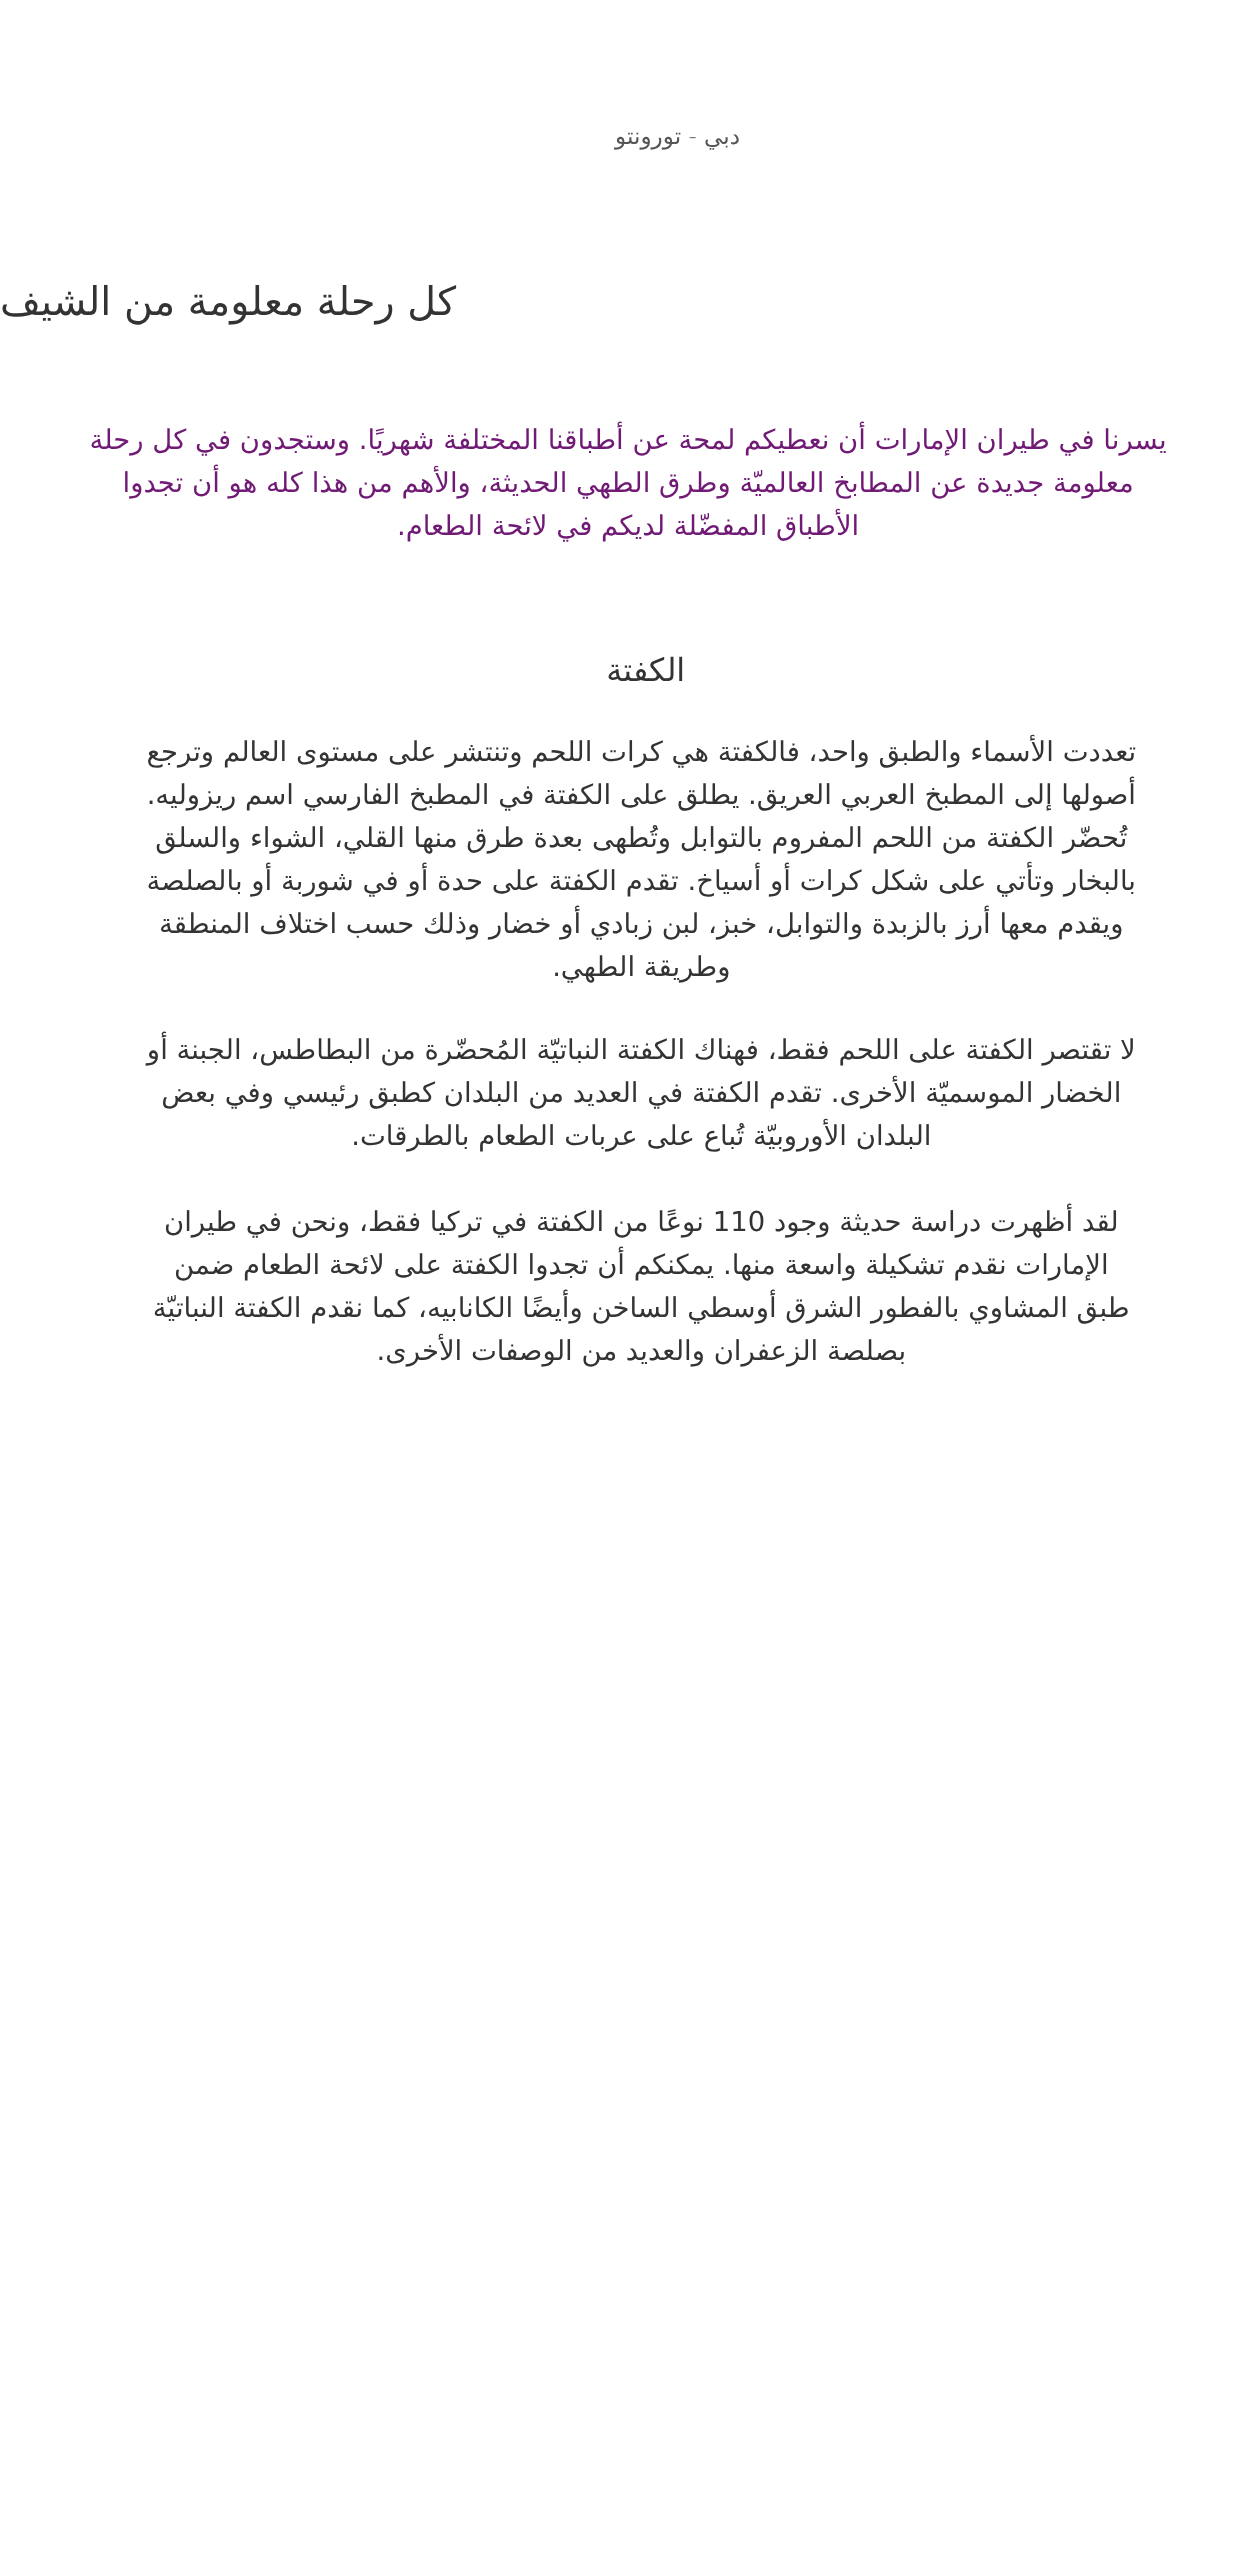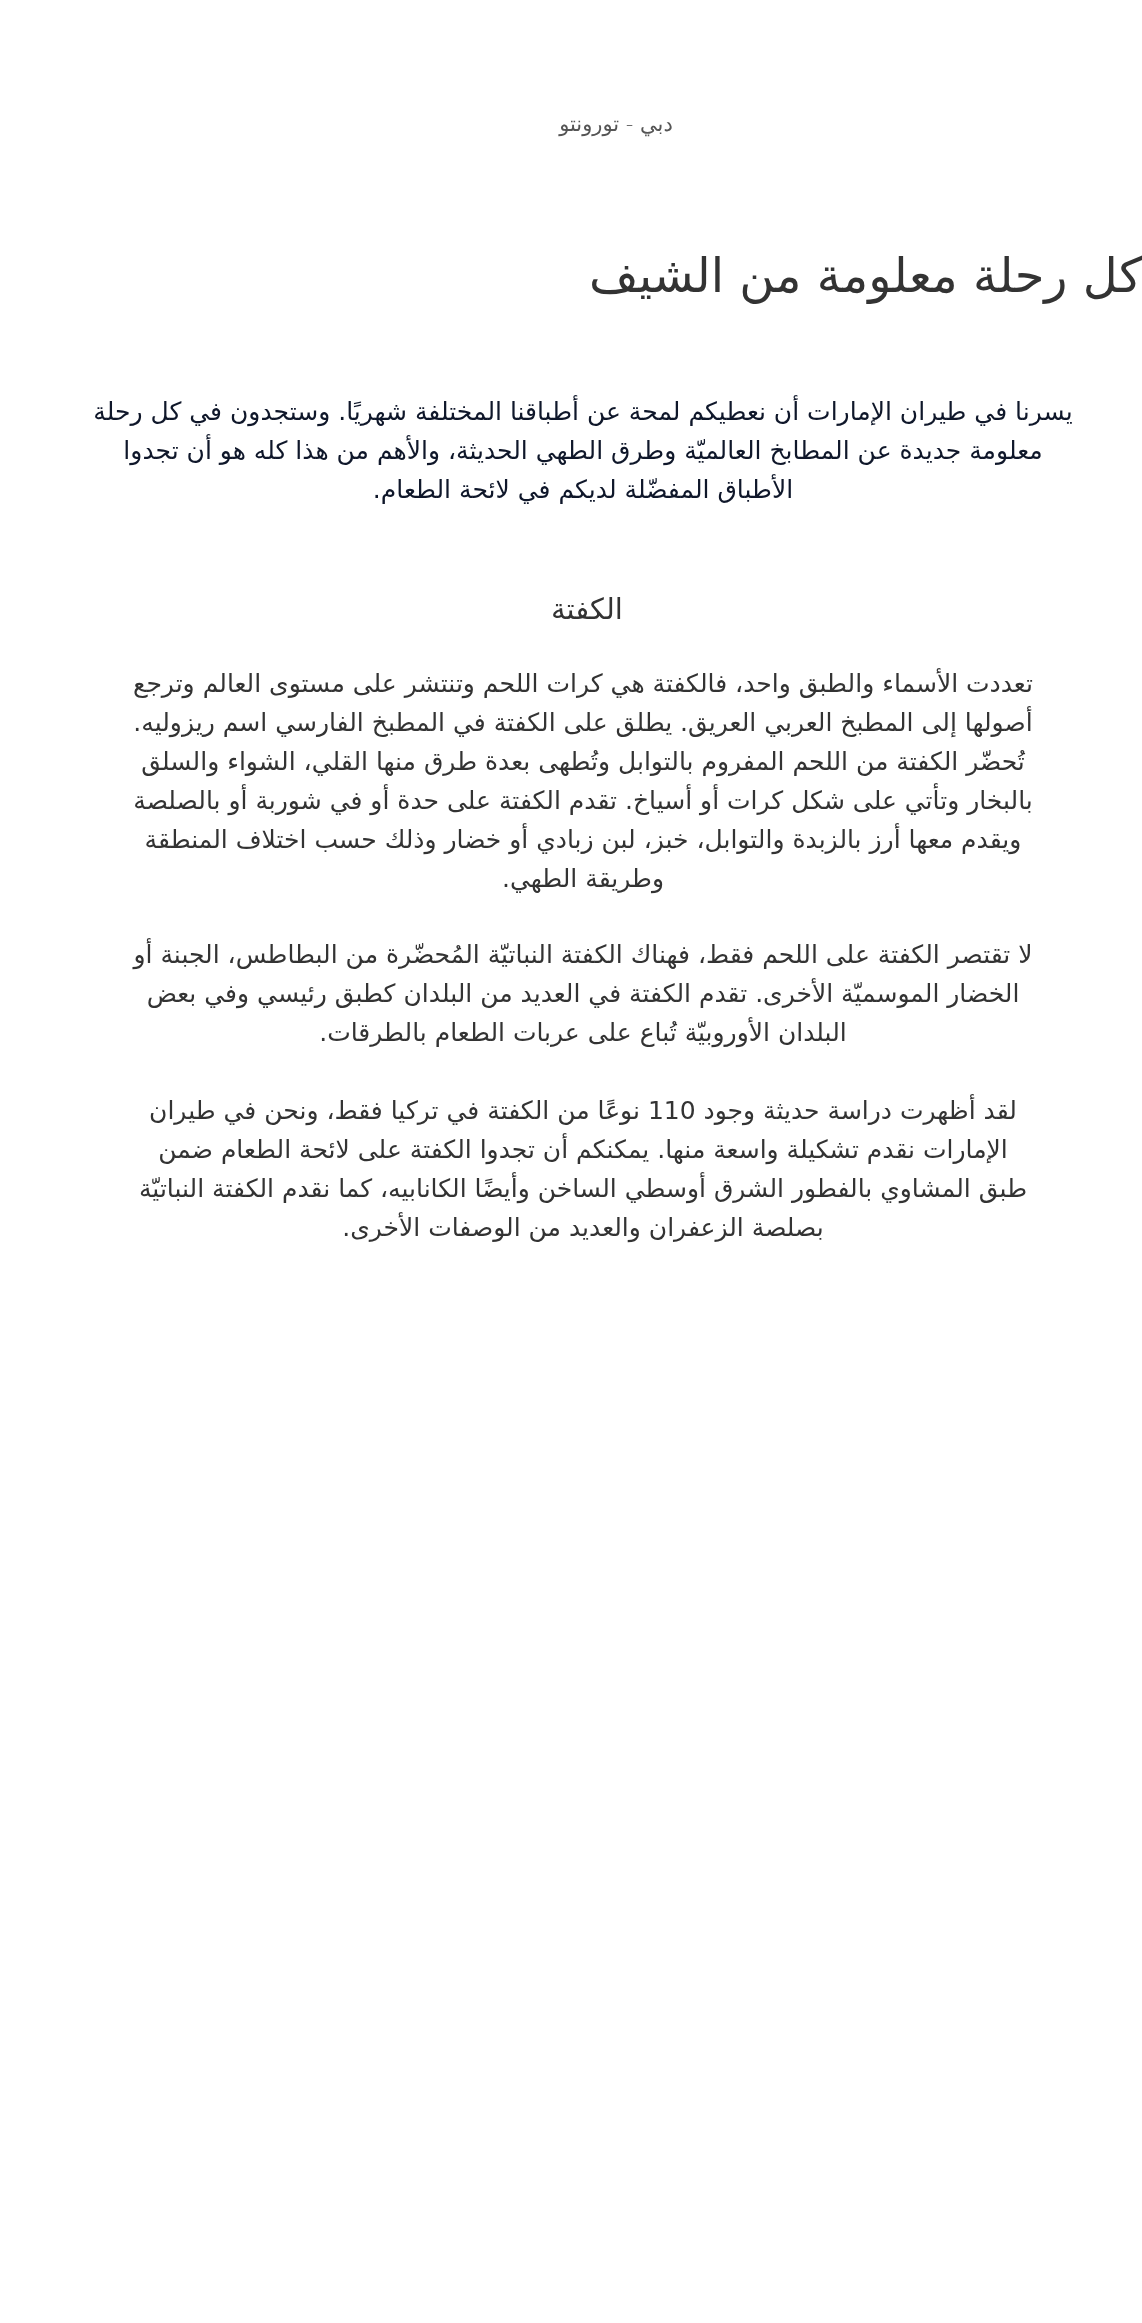--- a/index.html
+++ b/index.html
@@ -31,37 +31,37 @@
       line-height: 32px;
       color: #555555;
       font-weight: 300;
       padding-left: 45px;
     }
     .title {
       position: absolute;
       top: 240px;
       left: 0;
       width: 1142px;
-      text-align: right;
-      font-size: 48px;
+      text-align: left;
+      font-size: 36px;
       line-height: 70px;
       color: #333333;
       font-weight: normal;
       margin: 0;
     }
     .intro {
       position: absolute;
       top: 380px;
       left: 80px;
       width: 982px;
       text-align: center;
       font-size: 25px;
       line-height: 39px;
-      color: #0f172a;
-      margin: 12px;
+      color: #701a75;
+      margin: 0;
     }
     .section-heading {
       position: absolute;
       top: 570px;
       left: 0;
       width: 1142px;
       text-align: center;
       font-size: 29px;
       line-height: 46px;
       color: #333333;

